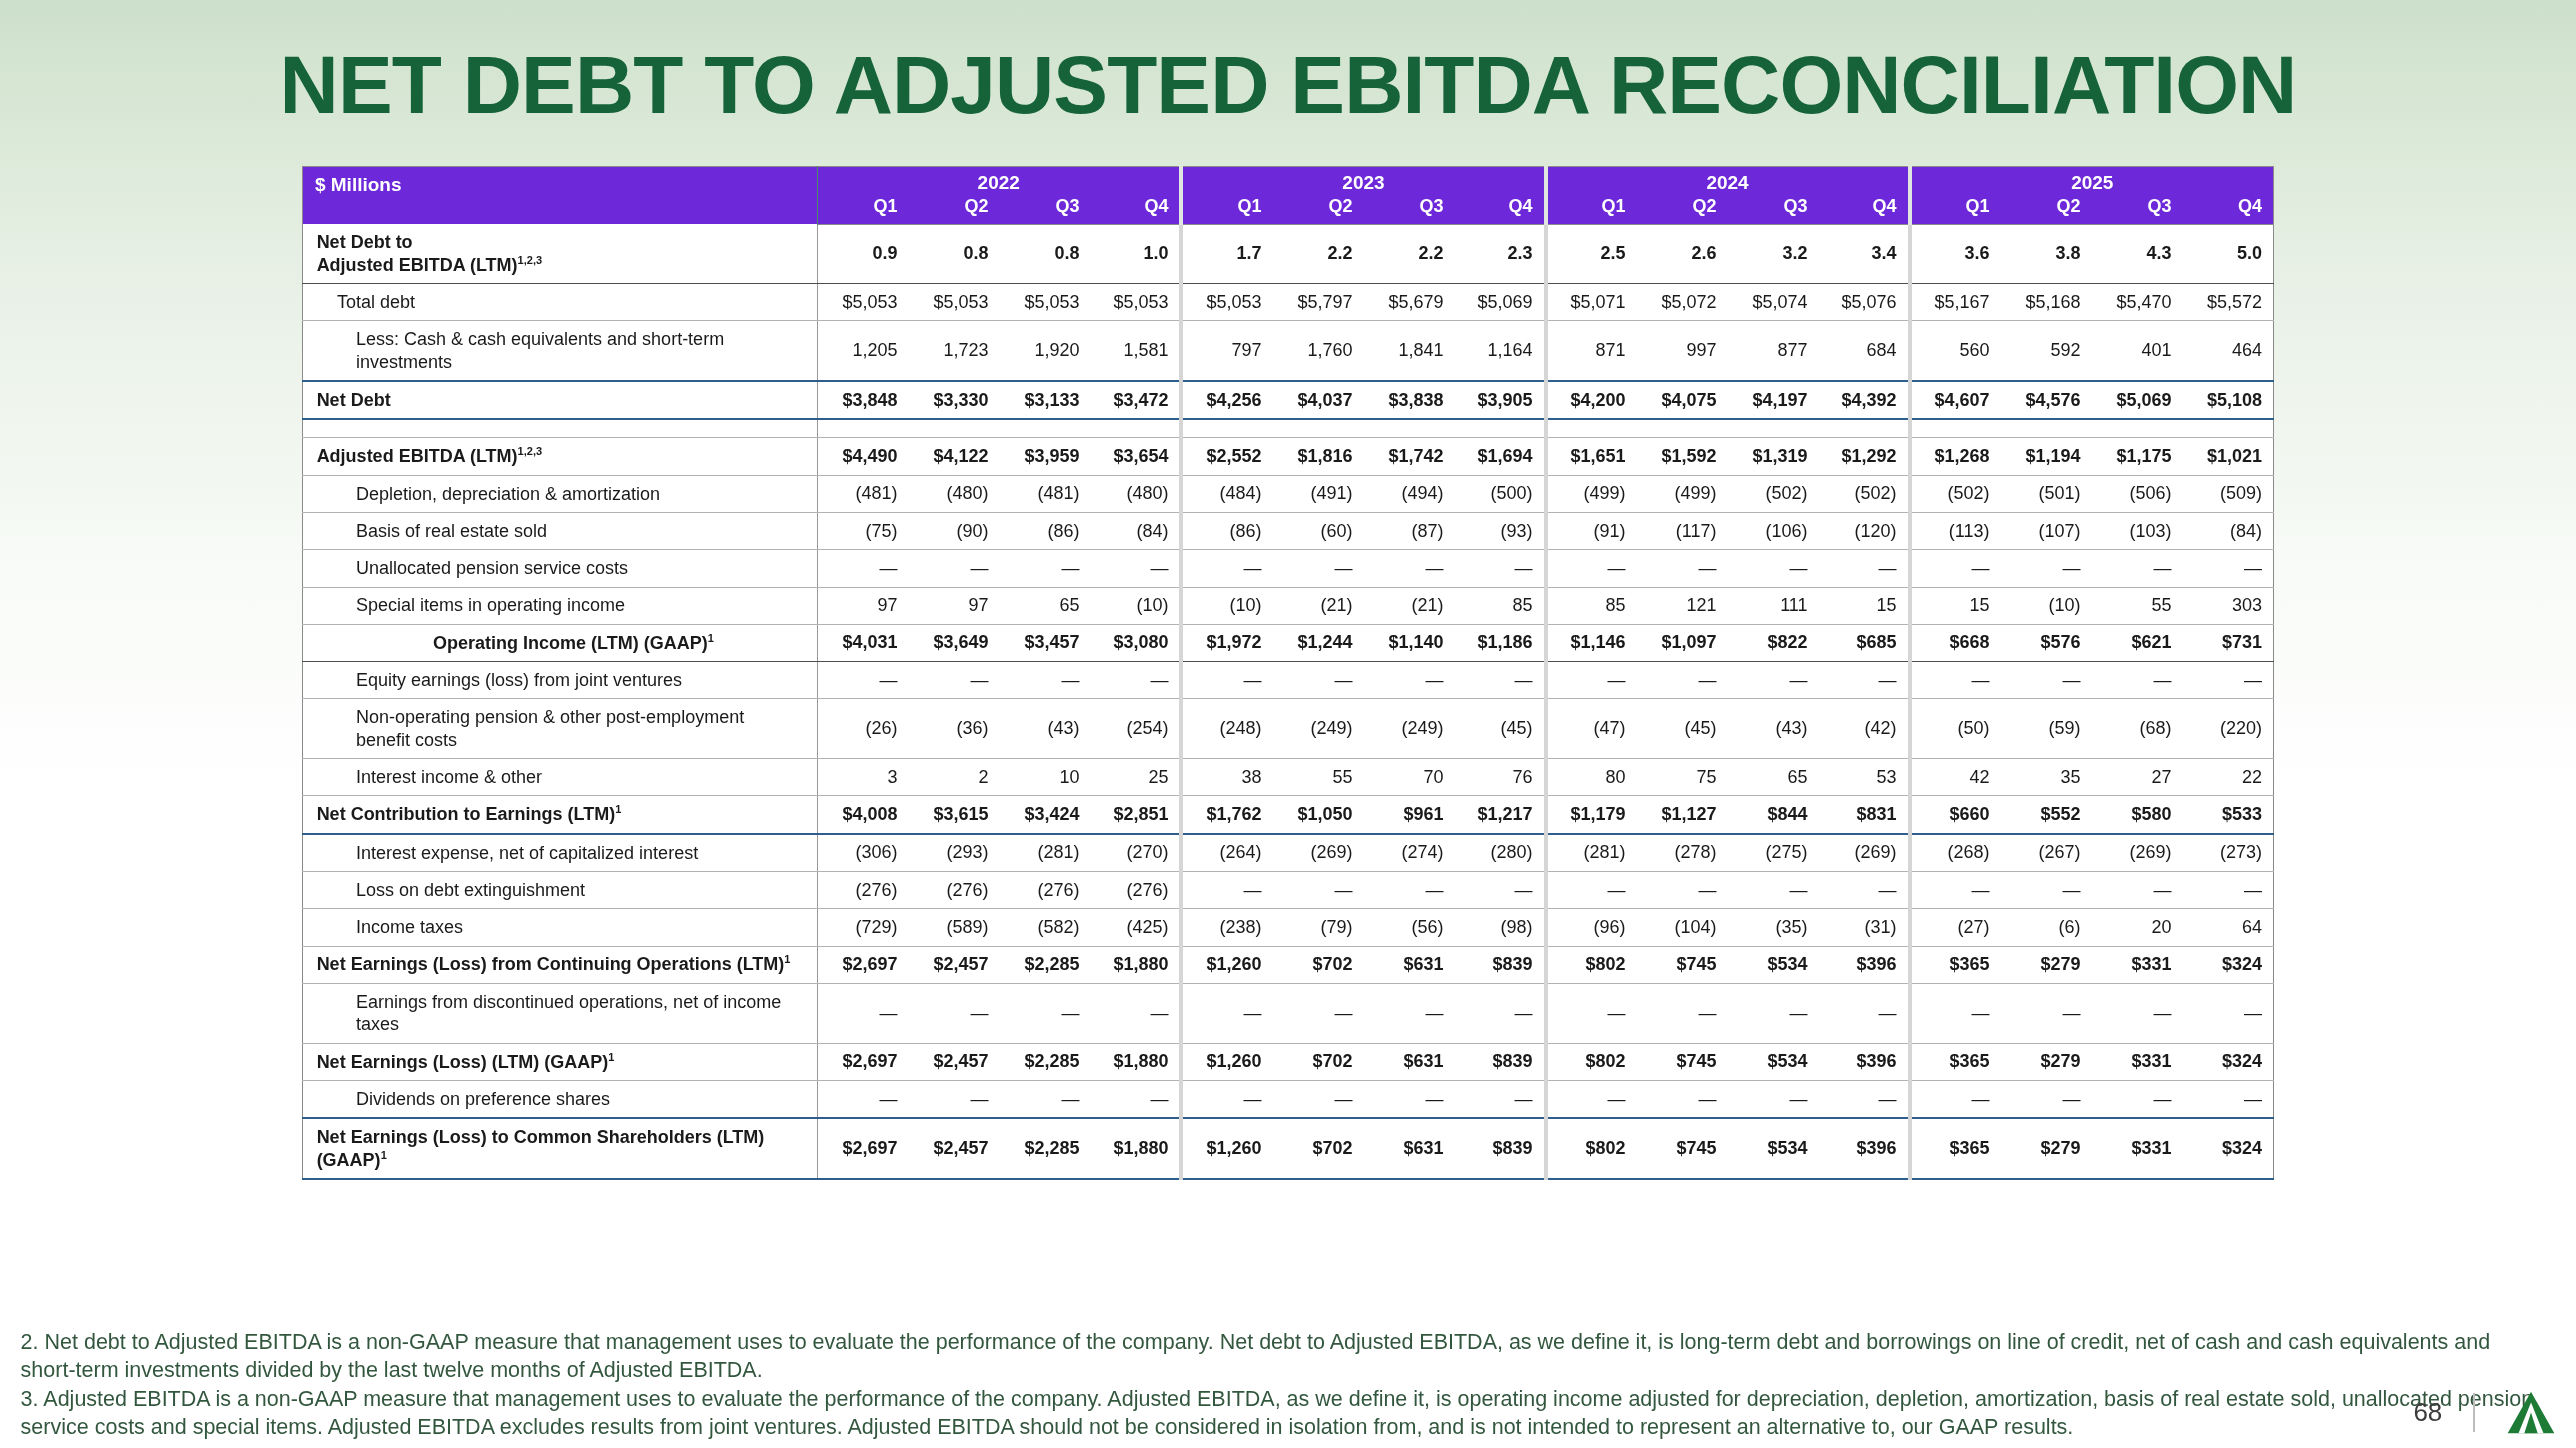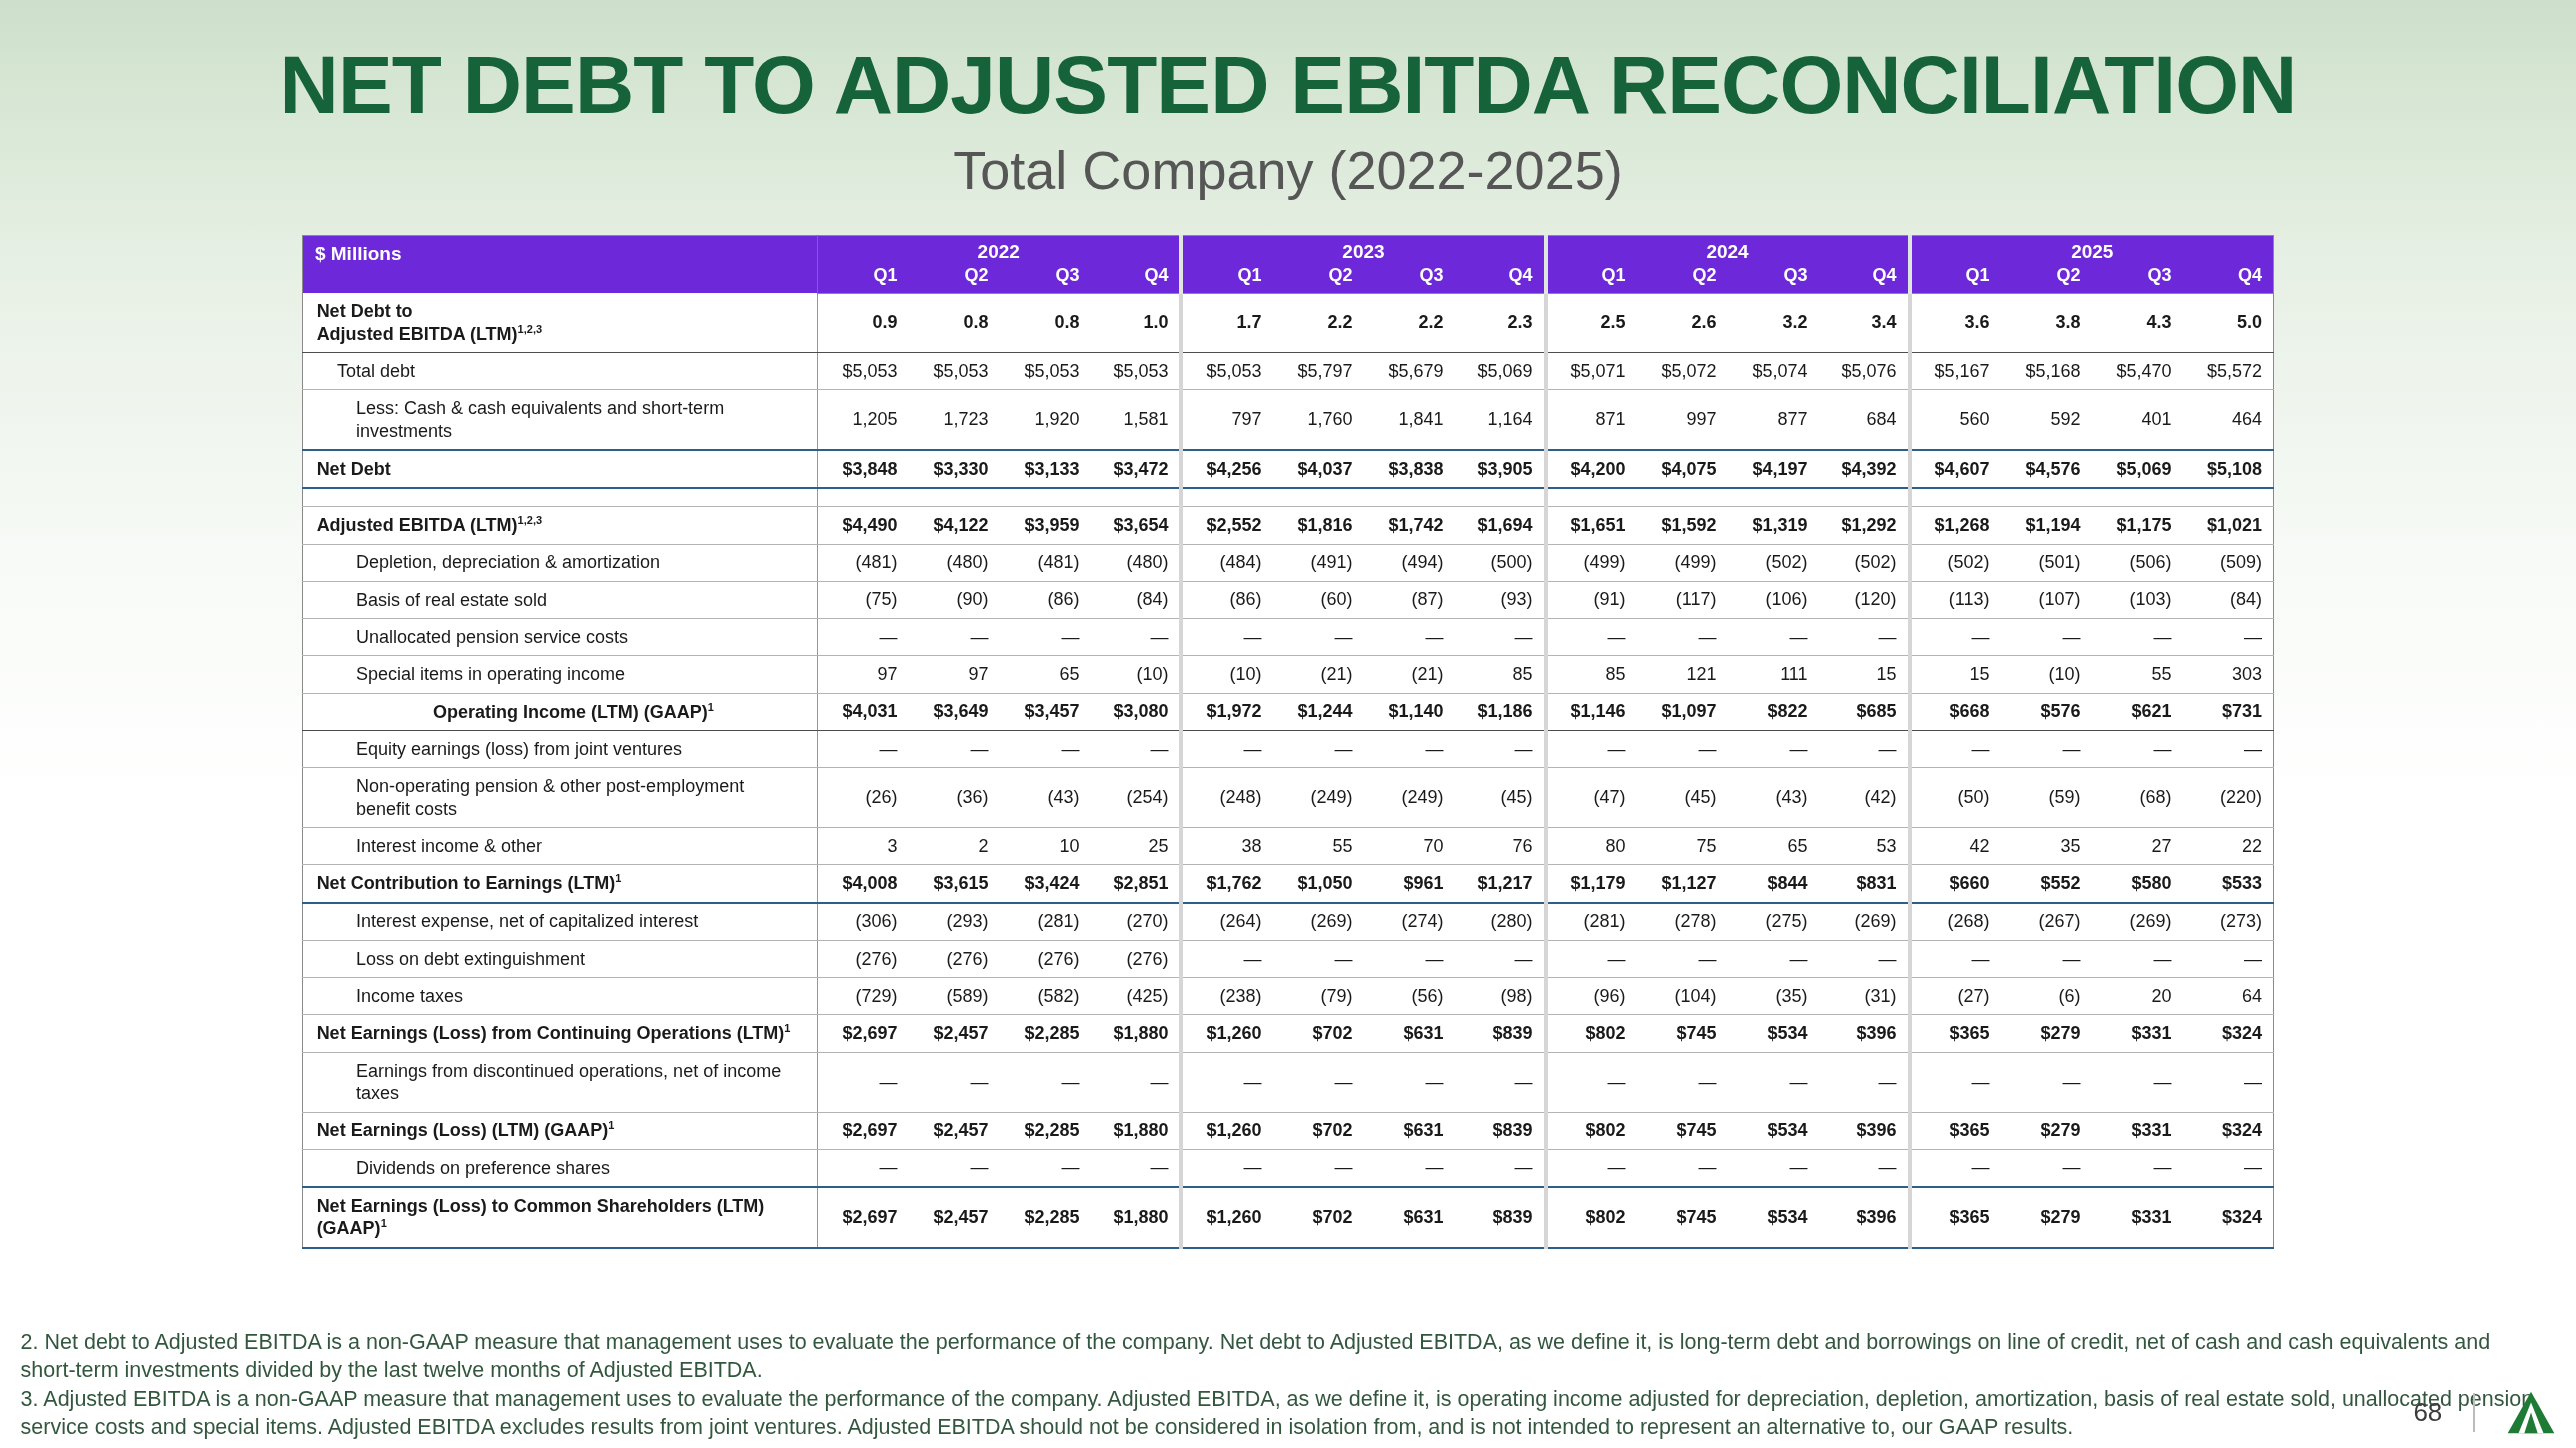--- a/index.html
+++ b/index.html
@@ -55,21 +55,20 @@
   }
   .pagenum{font-size:26px;color:#3c3c3c;}
   .pagesep{width:1.7px;height:39px;background:#bcbcbc;}
   .logo svg{display:block;}
 </style>
 </head>
 <body>
 
 <div class="slide">
   <div class="title">NET DEBT TO ADJUSTED EBITDA RECONCILIATION</div>
-  <div class="subtitle">Total Company (2022-2025)</div>
 
   <table class="recon" id="recon-table">
       <colgroup>
         <col style="width:515px">
         <col style="width:91px">
         <col style="width:91px">
         <col style="width:91px">
         <col style="width:91px">
         <col style="width:91px">
         <col style="width:91px">

